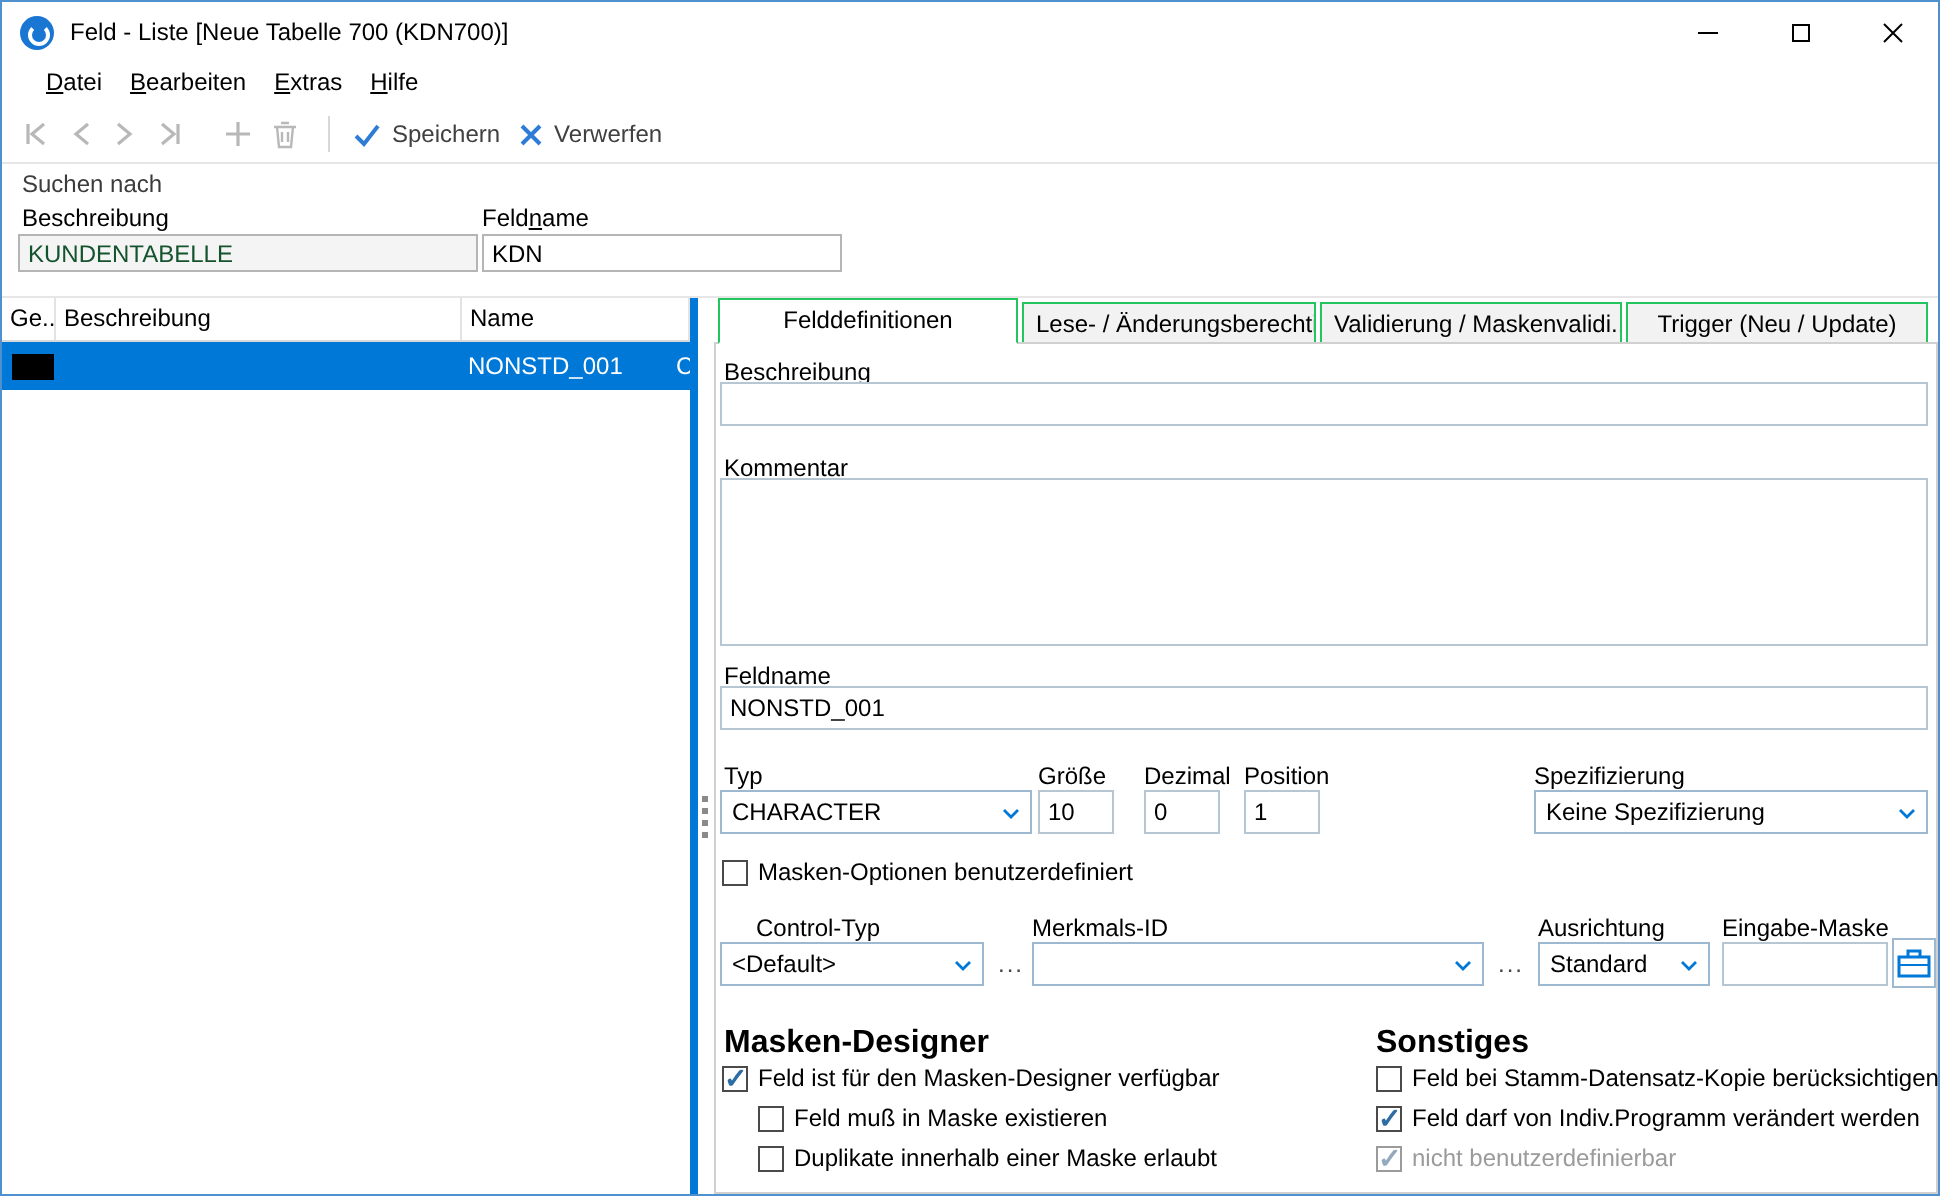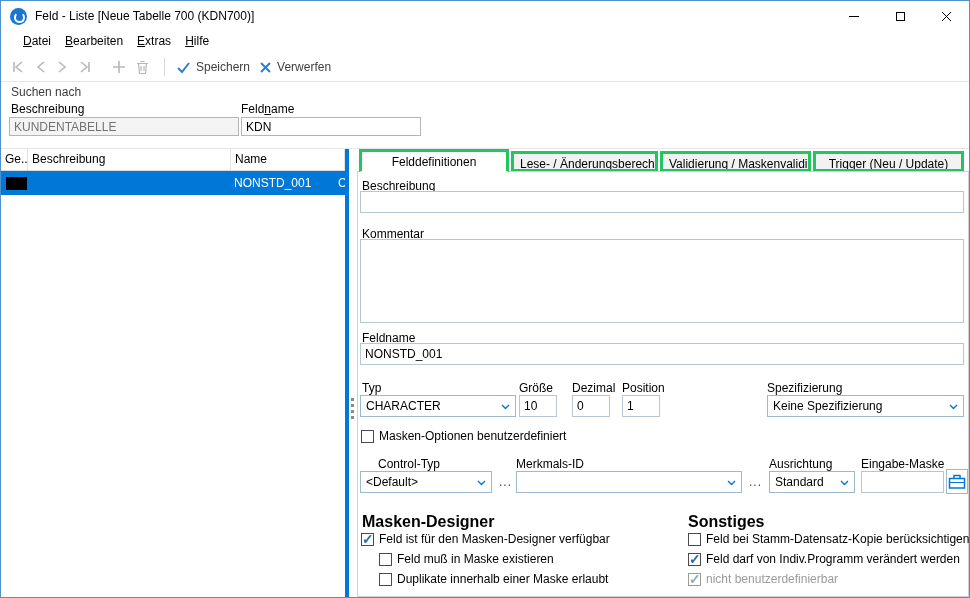--- a/index.html
+++ b/index.html
@@ -27,42 +27,42 @@
   .tb-gap { width:10px; }
   .tb-sep { width:1px; height:18px; background:#d8d8d8; margin:0 8px; }
 
   
   .searchbar { position:absolute; top:81px; left:0; right:0; height:67px; border-bottom:1px solid #e6e6e6; }
   .search-title { position:absolute; top:3px; left:10px; color:#3c3c3c; }
   .search-label { position:absolute; top:20px; }
   .lbl-beschreibung { left:10px; }
   .lbl-feldname { left:240px; }
   .search-input { position:absolute; top:35px; height:19px; border:1px solid #b5b5b5; padding:0 4px; font:12px "Liberation Sans",sans-serif; background:#fff; outline:none; }
-  .in-beschreibung { left:8px; width:230px; background:#f4f4f4; color:#737373; }
+  .in-beschreibung { left:8px; width:230px; background:#f4f4f4; color:#14532d; }
   .in-feldname { left:240px; width:180px; }
 
   
   .list-panel { position:absolute; top:148px; left:0; width:344px; bottom:0; background:#fff; }
   .list-header { height:22px; display:flex; border-bottom:1px solid #d8d8d8; }
   .list-header .col { padding:3px 4px; border-right:1px solid #e3e3e3; white-space:nowrap; overflow:hidden; }
   .c1 { width:27px; } .c2 { width:203px; } .c3 { flex:1; }
   .list-row { position:relative; height:24px; }
   .list-row.selected { background:#0078d7; color:#fff; }
   .row-flag { position:absolute; left:5px; top:6px; width:21px; height:13px; background:#000; }
   .row-name { position:absolute; left:233px; top:5px; white-space:nowrap; }
   .row-type { position:absolute; left:337px; top:5px; white-space:nowrap; }
 
   .splitter-line { position:absolute; top:148px; left:344px; width:4px; bottom:0; background:#0078d7; }
   .splitter-grip { position:absolute; top:394px; left:350px; width:4px; }
   .splitter-grip i { display:block; width:3px; height:3px; background:#8a8a8a; margin:3px 0; }
 
   
   .detail-panel { position:absolute; top:148px; left:356px; right:0; bottom:0; }
   .tabstrip { position:absolute; top:0; left:2px; right:0; height:23px; display:flex; }
-  .tab { height:21px; margin-top:2px; margin-right:2px; padding:3px 6px; background:#f2f2f2; border:3px solid #22c55e; white-space:nowrap; overflow:hidden; text-align:center; }
+  .tab { height:21px; margin-top:2px; margin-right:2px; padding:3px 6px; background:#f2f2f2; border:1px solid #22c55e; white-space:nowrap; overflow:hidden; text-align:center; }
   .tab.active { height:23px; margin-top:0; background:#fff; border-bottom:1px solid #fff; z-index:3; position:relative; }
   .t1 { width:150px; } .t2 { width:147px; } .t3 { width:151px; } .t4 { width:151px; }
   .tab-content { position:absolute; top:22px; left:0; right:0; bottom:0; border:1px solid #d0d0d0; background:#fff; }
 
   
   .fl { position:absolute; font-size:12px; white-space:nowrap; }
   .fh { position:absolute; font-size:16px; font-weight:bold; white-space:nowrap; }
   .ftext { position:absolute; height:22px; border:1px solid #b7c6d3; padding:0 4px; font:12px "Liberation Sans",sans-serif; background:#fff; outline:none; }
   .fkommentar { position:absolute; left:2px; top:67px; width:604px; height:84px; border:1px solid #b7c6d3; resize:none; font:12px "Liberation Sans",sans-serif; outline:none; }
   .dd { position:absolute; height:22px; border:1px solid #9db9d2; background:#fff; display:flex; align-items:center; padding:0 18px 0 5px; white-space:nowrap; overflow:hidden; }

